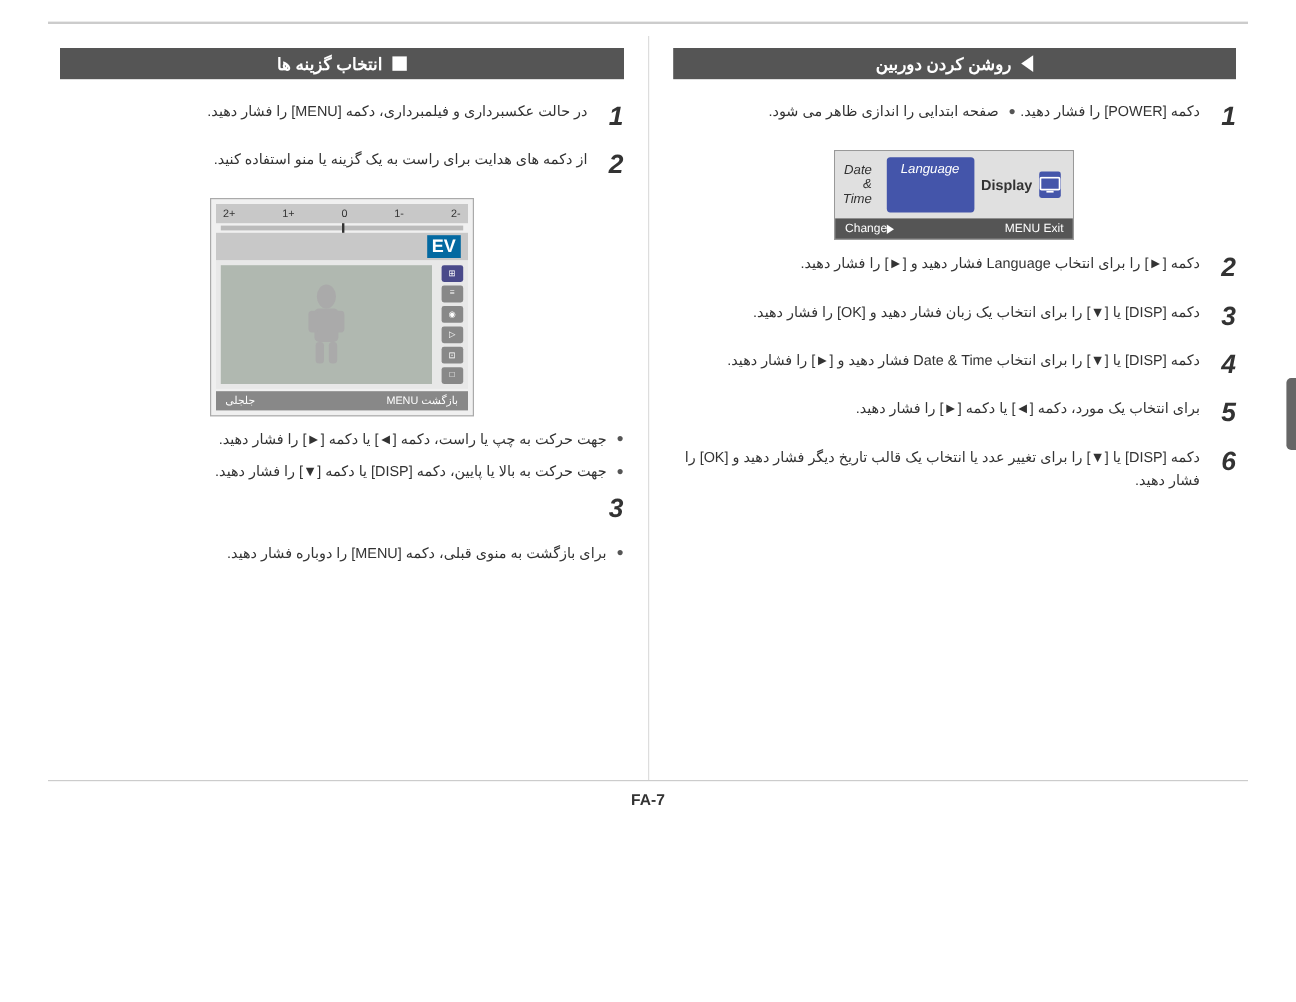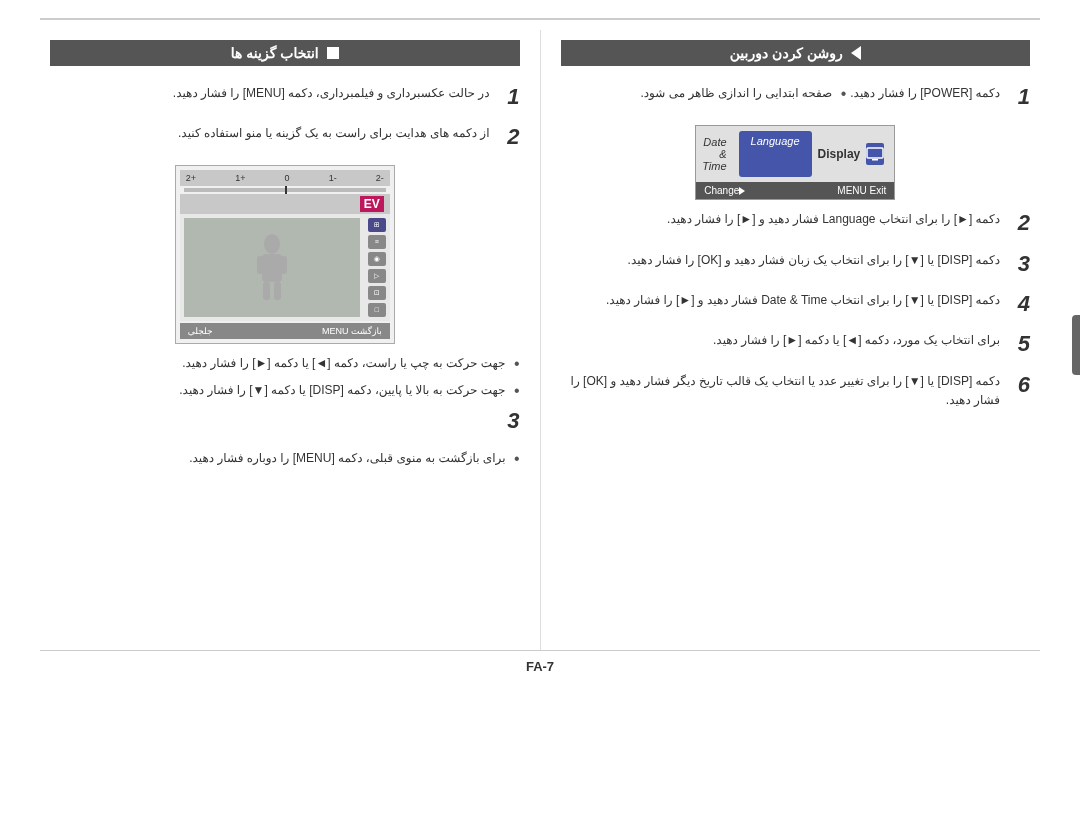--- a/index.html
+++ b/index.html
@@ -328,21 +328,21 @@
           <span style="font-size:9px; color:#333;">-2</span>
           <span style="font-size:9px; color:#333;">-1</span>
           <span style="font-size:9px; color:#333;">0</span>
           <span style="font-size:9px; color:#333;">+1</span>
           <span style="font-size:9px; color:#333;">+2</span>
         </div>
         <div style="background:#bbb; height:4px; margin:2px 4px; position:relative;">
           <div style="position:absolute; left:50%; top:-2px; width:2px; height:8px; background:#333;"></div>
         </div>
         <div style="background:#c8c8c8; padding:2px 6px; font-size:10px; font-weight:bold; color:#333; display:flex; align-items:center; gap:4px;">
-          <span style="background:#be185d; color:#fff; padding:1px 4px; font-size:12px;">EV</span>
+          <span style="background:#0369a1; color:#fff; padding:1px 4px; font-size:15px;">EV</span>
         </div>
         <div class="camera-ui-body">
           <div class="camera-icons-col">
             <div class="cam-icon active">⊞</div>
             <div class="cam-icon">≡</div>
             <div class="cam-icon">◉</div>
             <div class="cam-icon">▷</div>
             <div class="cam-icon">⊡</div>
             <div class="cam-icon">□</div>
           </div>

